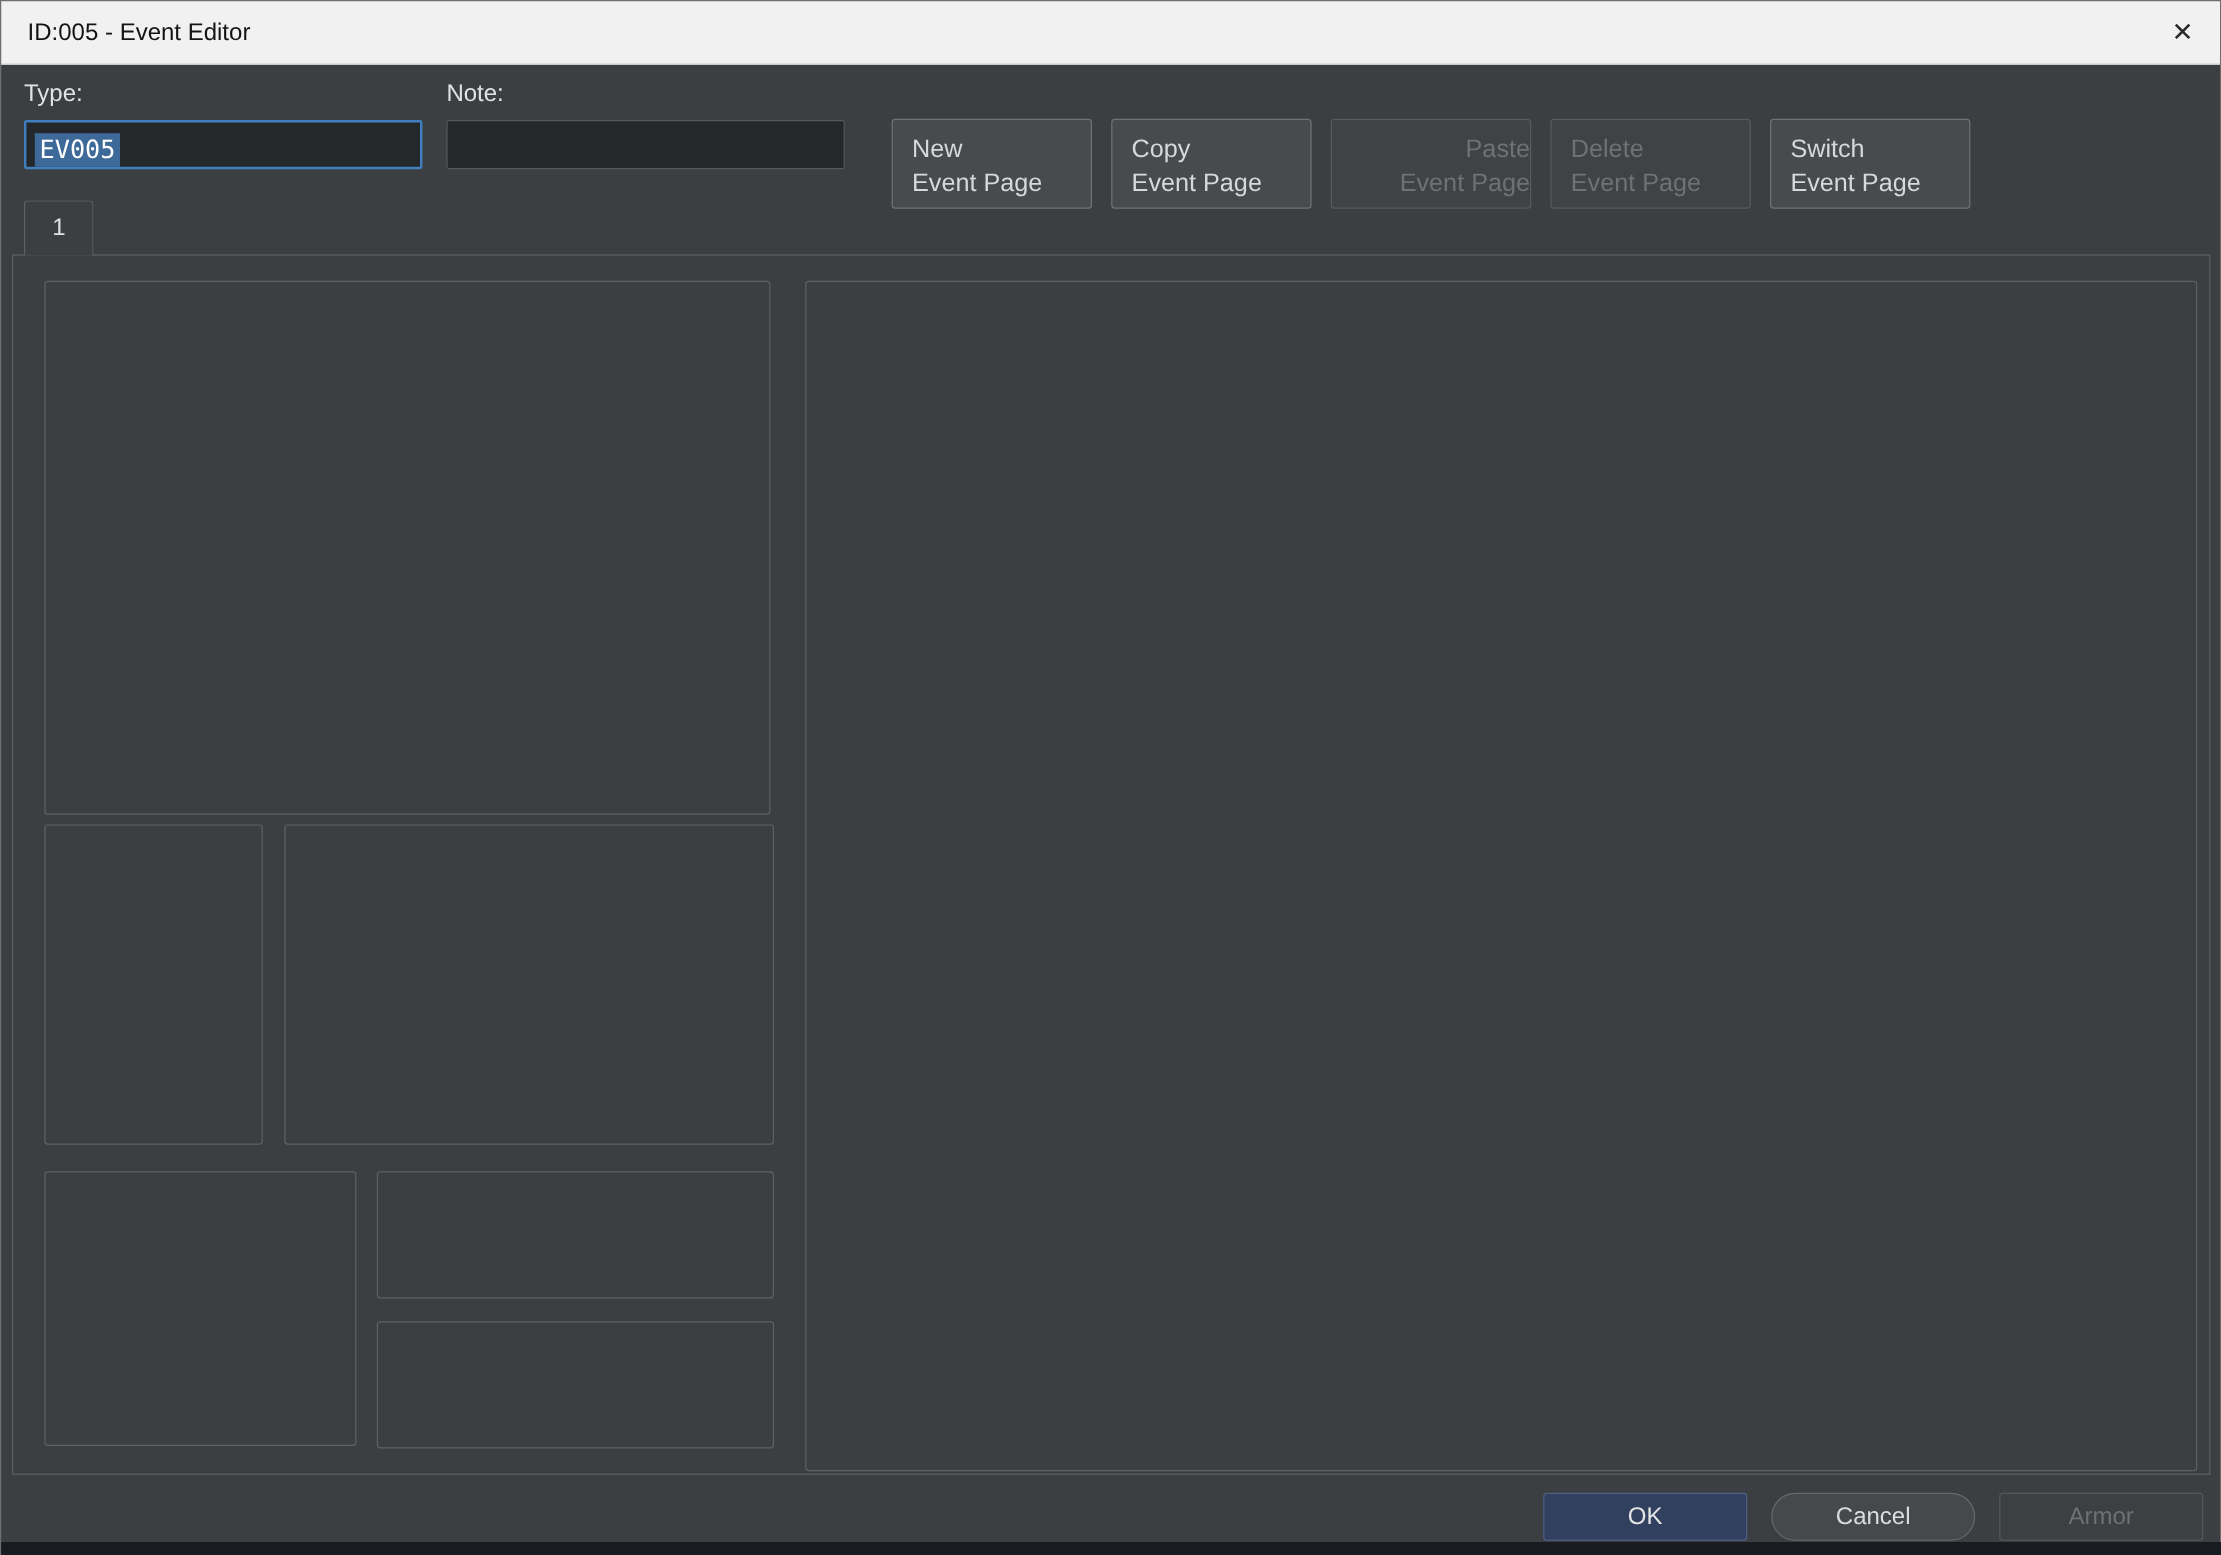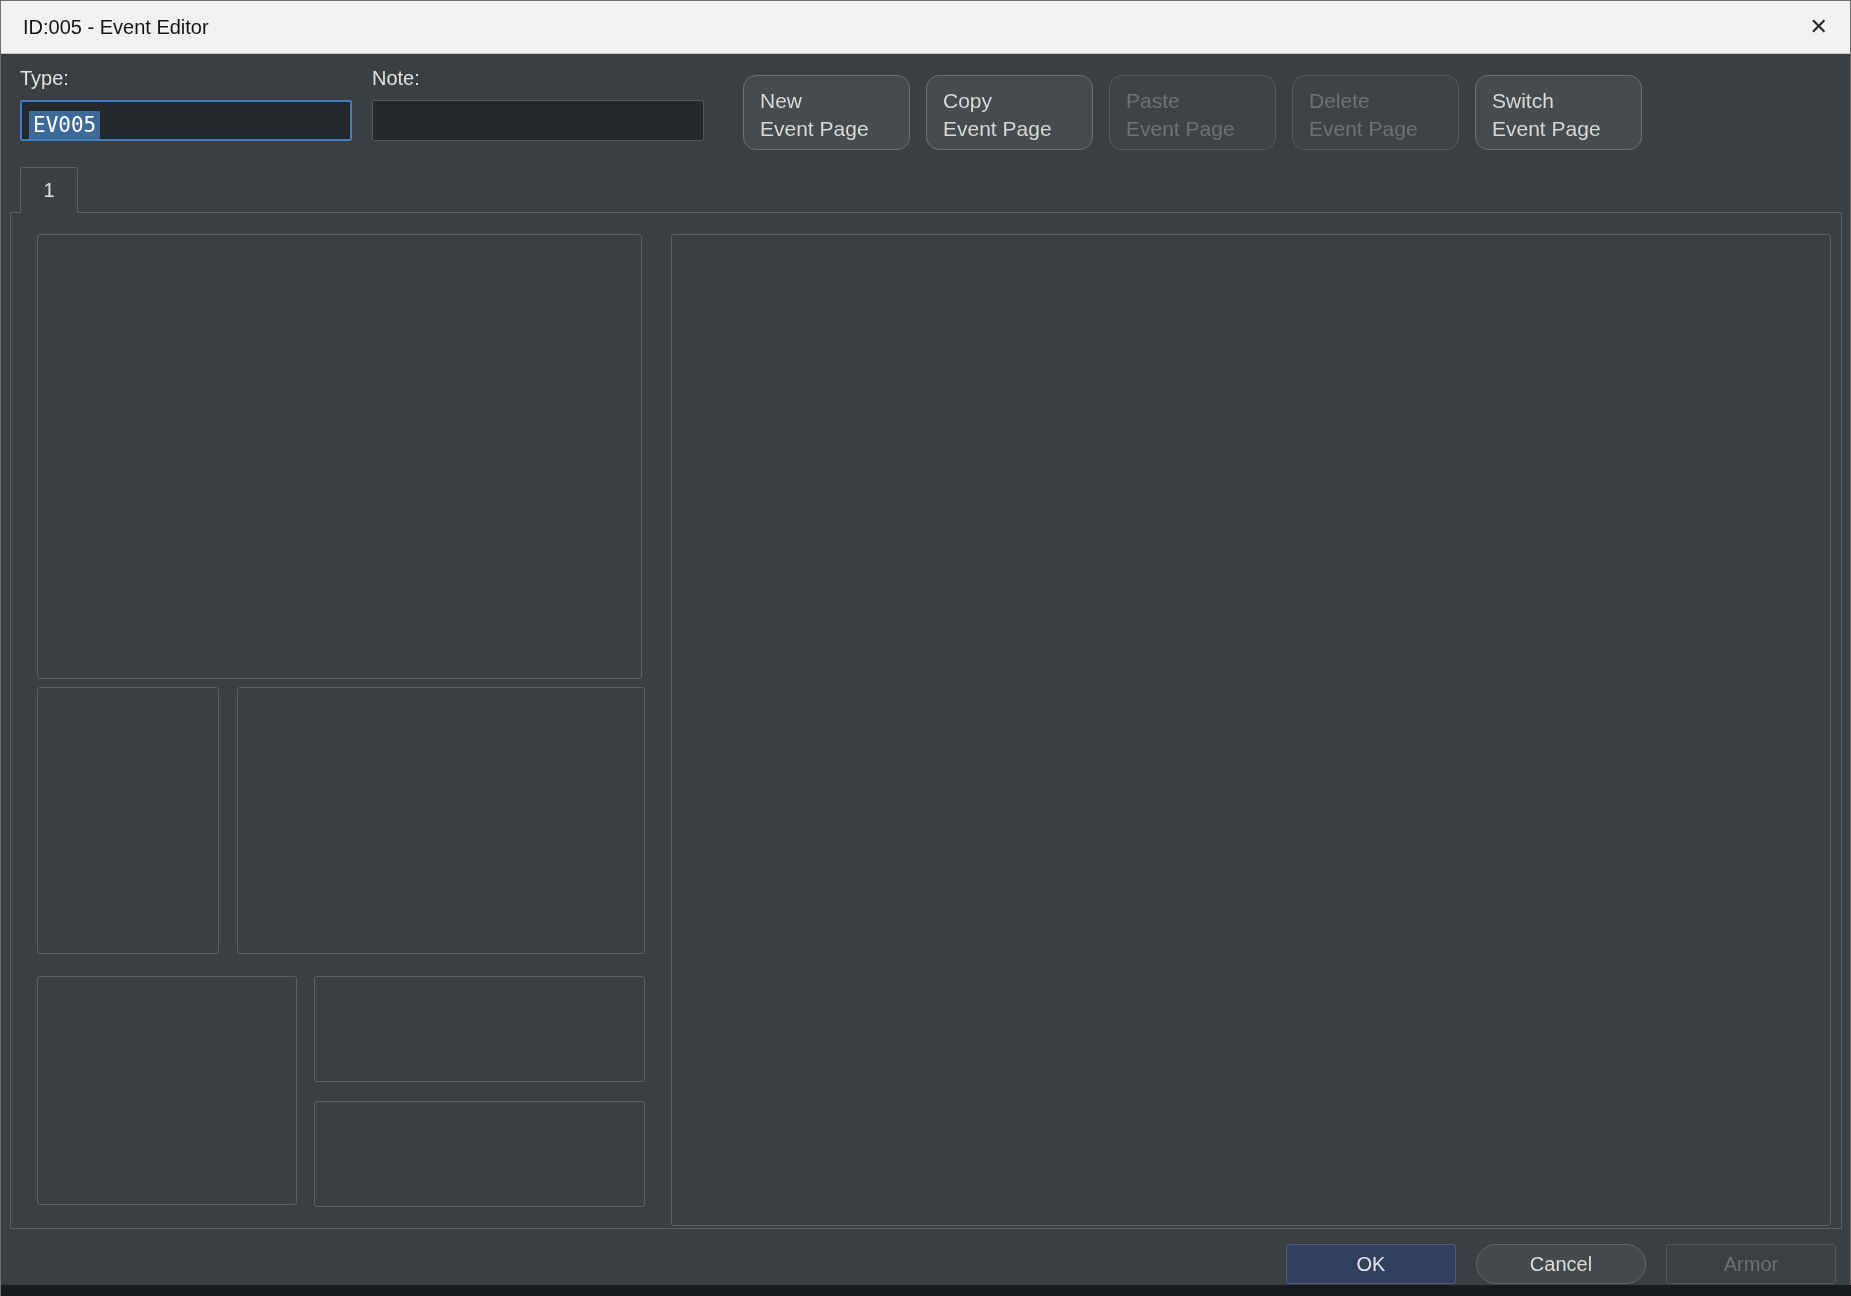--- a/index.html
+++ b/index.html
@@ -21,22 +21,22 @@
   
   .label{color:#e2e2e2;font-size:20px;white-space:nowrap;}
   .field{background:#24282b;border:1px solid #53585b;border-radius:2px;}
   .dots{position:absolute;right:10px;top:50%;transform:translateY(-50%);color:#9a9a9a;
     font-size:17px;letter-spacing:2px;}
   .name-input{background:#24282b;border:2px solid var(--focus);border-radius:2px;display:flex;align-items:flex-end;padding:0 7px;}
   .name-input .sel{background:var(--sel);color:#ffffff;font-family:"DejaVu Sans Mono",monospace;
     font-size:21px;padding:2px 4px;}
 
   
-  .pagebtn{background:#474b4d;border:1px solid #6e7376;border-radius:13px;color:#d8d8d8;
-    font-size:21px;line-height:1.35;padding:11px 0 0 16px;}
+  .pagebtn{background:#474b4d;border:1px solid #6e7376;border-radius:3px;color:#d8d8d8;
+    font-size:21px;line-height:1.35;padding:11px 0 0 16px;margin-top:24px;}
   .pagebtn.disabled{background:#3f4345;border-color:#565b5d;color:#6e7274;}
 
   
   .tab{background:#3c3f41;border:1px solid #5c6163;border-bottom:none;border-radius:3px 3px 0 0;
     color:#e0e0e0;font-size:20px;text-align:center;line-height:44px;z-index:3;}
   .panel{border:1px solid #5c6163;background:#3c3f41;z-index:1;}
 
   
   .groupbox{border:1px solid #5c6163;border-radius:3px;z-index:2;}
   .grouptitle{color:#e8e8e8;font-size:21px;font-weight:bold;white-space:nowrap;}
@@ -104,21 +104,21 @@
   </div>
 
   <div class="abs pagebtn" style="left:742px;top:74px;width:167px;height:75px;">
     <div>New</div>
     <div>Event Page</div>
   </div>
   <div class="abs pagebtn" style="left:925px;top:74px;width:167px;height:75px;">
     <div>Copy</div>
     <div>Event Page</div>
   </div>
-  <div class="abs pagebtn disabled" style="left:1108px;top:74px;width:167px;height:75px;">
+  <div class="abs pagebtn disabled" style="left:1108px;top:74px;width:167px;height:75px;text-align:right;">
     <div>Paste</div>
     <div>Event Page</div>
   </div>
   <div class="abs pagebtn disabled" style="left:1291px;top:74px;width:167px;height:75px;">
     <div>Delete</div>
     <div>Event Page</div>
   </div>
   <div class="abs pagebtn" style="left:1474px;top:74px;width:167px;height:75px;">
     <div>Switch</div>
     <div>Event Page</div>

